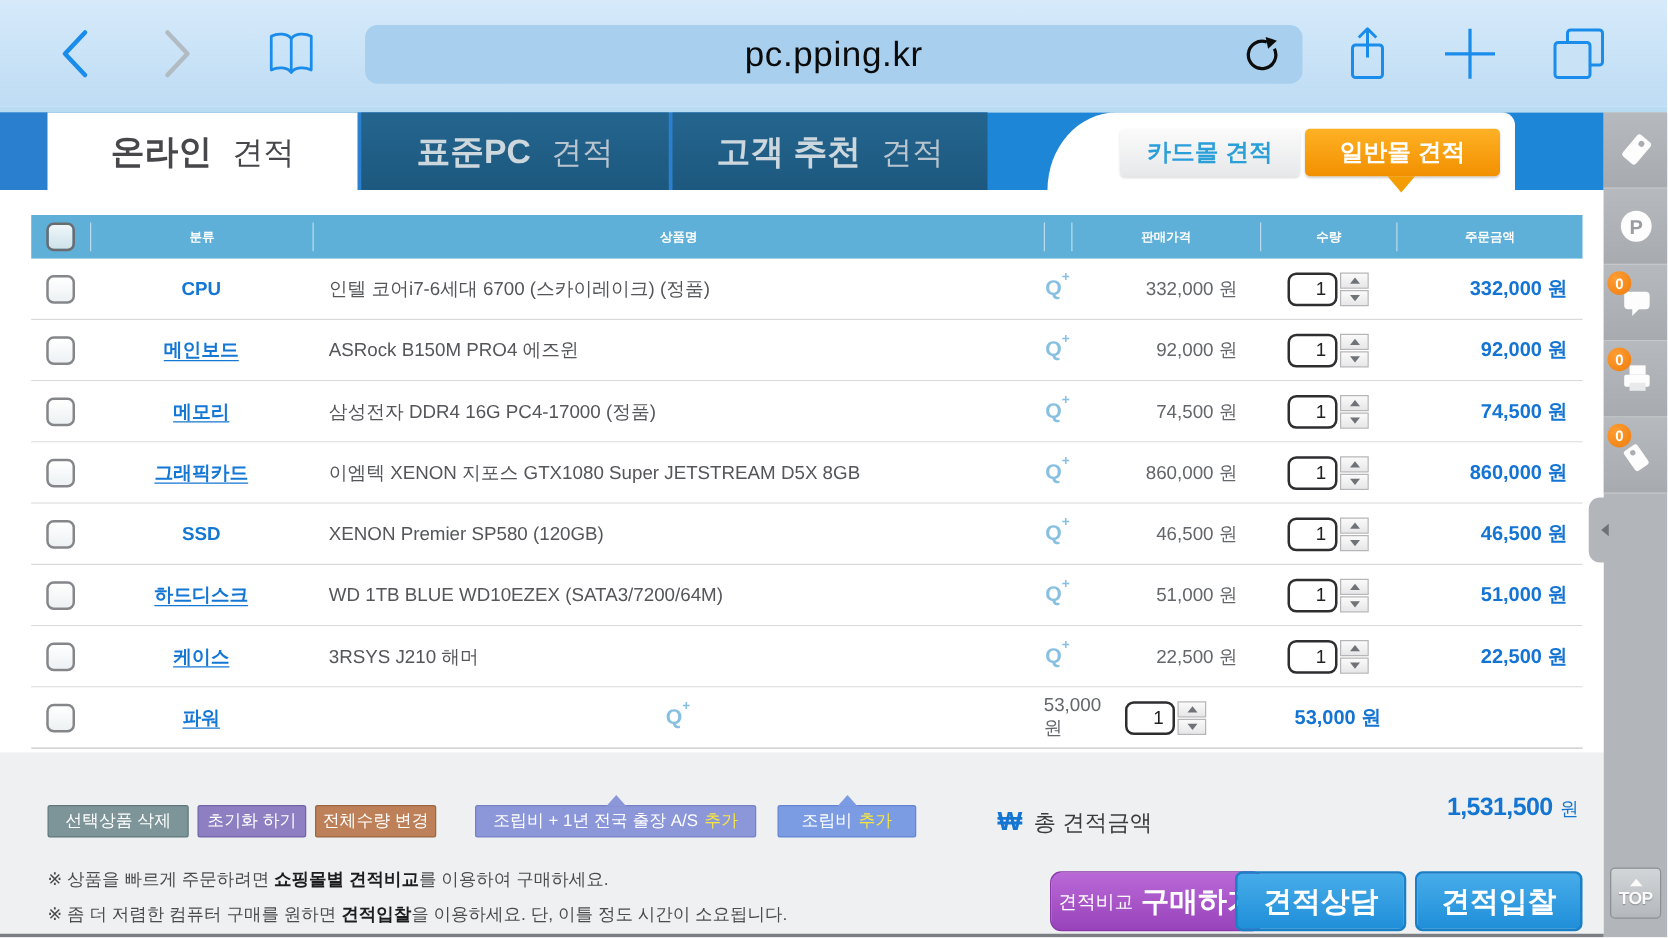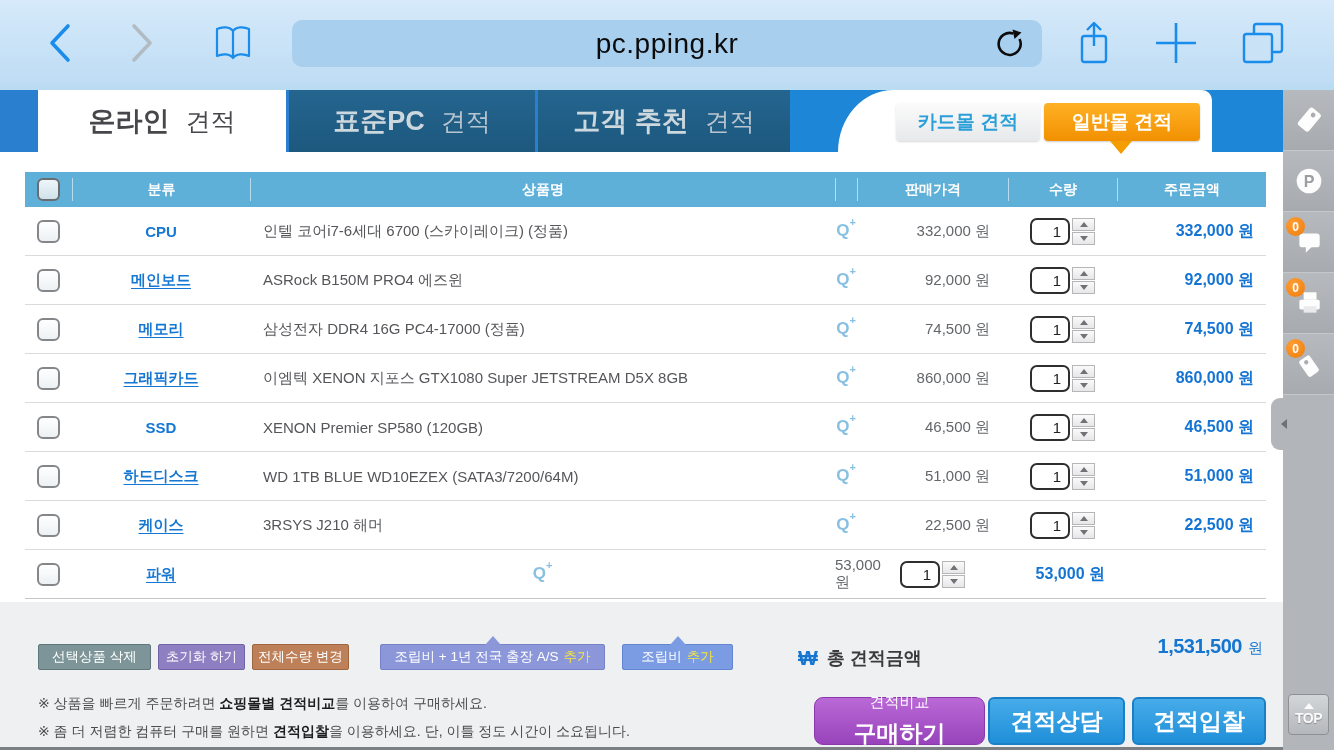--- a/index.html
+++ b/index.html
@@ -44,21 +44,21 @@
              box-shadow:0 1px 2px rgba(0,0,0,.15);}
   .mall-general{left:206px;width:156px;background:linear-gradient(#ffb125,#f19000);color:#fff;
              box-shadow:0 1px 2px rgba(0,0,0,.2);}
   .mall-notch{position:absolute;left:272px;top:51px;width:0;height:0;
               border-left:11px solid transparent;border-right:11px solid transparent;
               border-top:13px solid #f49d00;}
 
   
   .quote-table{position:absolute;left:25px;top:172px;width:1241px;}
   .t-grid{display:grid;grid-template-columns:47px 178px 585px 22px 151px 109px 149px;align-items:center;}
-  .t-head{height:35px;background:#5fb0d8;color:#fff;font-weight:bold;font-size:14px;}
+  .t-head{height:35px;background:#5fb0d8;color:#fff;font-weight:bold;font-size:10px;}
   .t-head>div{display:flex;align-items:center;justify-content:center;height:23px;}
   .t-head>div+div{border-left:1px solid rgba(255,255,255,.55);}
   .t-row{height:49px;background:#fff;border-bottom:1px solid #dadada;}
   .t-row:last-child{border-bottom:1px solid #c6c6c6;}
   .cell-check{display:flex;justify-content:center;}
   .checkbox{width:23px;height:23px;border:2px solid #84868a;border-radius:6px;
             background:linear-gradient(#ffffff,#edf1f3);cursor:pointer;}
   .checkbox.head{background:linear-gradient(#eef6f9,#cfe2ea);border-color:#6a6c70;}
   .cell-cat{display:flex;justify-content:center;}
   .cat-link{color:#1577d4;font-weight:bold;font-size:15px;text-decoration:underline;
@@ -92,33 +92,33 @@
   .btn-as{left:380px;width:225px;background:#8c97da;border:1px solid #7681c6;}
   .btn-asm{left:622px;width:111px;background:#7b9be3;border:1px solid #6385d2;}
   .btn-as .suffix,.btn-asm .suffix{color:#f8e63c;margin-left:5px;}
   .notch{position:absolute;top:-9px;left:50%;margin-left:-8px;width:0;height:0;
          border-left:8px solid transparent;border-right:8px solid transparent;}
   .btn-as .notch{border-bottom:9px solid #8c97da;}
   .btn-asm .notch{border-bottom:9px solid #7b9be3;}
 
   .total-label{position:absolute;left:798px;top:44px;display:flex;align-items:center;gap:9px;}
   .won-sym{color:#1576d2;font-weight:bold;font-size:21px;}
-  .total-text{color:#3b3b3e;font-weight:bold;font-size:18px;}
+  .total-text{color:#3b3b3e;font-weight:normal;font-size:18px;}
   .total-amount{position:absolute;right:20px;top:33px;display:flex;align-items:baseline;gap:6px;}
   .amount-big{color:#1576d2;font-weight:bold;font-size:20px;letter-spacing:-.5px;}
   .amount-unit{color:#1576d2;font-size:15px;}
 
   .note{position:absolute;left:38px;font-size:14px;color:#4c4c4e;}
   .note b{color:#1d1d1f;}
   .note1{top:93px;} .note2{top:121px;}
 
   .cta{position:absolute;top:95px;height:48px;border-radius:6px;display:flex;align-items:center;
        justify-content:center;cursor:pointer;color:#fff;}
-  .cta-compare{left:814px;width:171px;background:linear-gradient(#ba69d7,#9843bb);
-               border:1px solid #8a38aa;border-radius:9px;gap:6px;flex-direction:column;}
+  .cta-compare{left:840px;width:171px;background:linear-gradient(#ba69d7,#9843bb);
+               border:1px solid #8a38aa;border-radius:9px;gap:6px;}
   .cta-compare .sm{font-size:15px;}
   .cta-compare .lg{font-size:23px;font-weight:bold;}
   .cta-consult{left:988px;width:137px;background:linear-gradient(#47ace9,#1f8fd9);
                border:2px solid #1b7fc6;font-size:23px;font-weight:bold;}
   .cta-bid{left:1132px;width:134px;background:linear-gradient(#47ace9,#1f8fd9);
                border:2px solid #1b7fc6;font-size:23px;font-weight:bold;}
   .footer-line{position:absolute;left:0;top:145px;width:1283px;height:3px;background:#7b7e82;}
 
   
   .rail{position:absolute;left:1283px;top:90px;width:51px;height:660px;background:#b2b5b9;}

